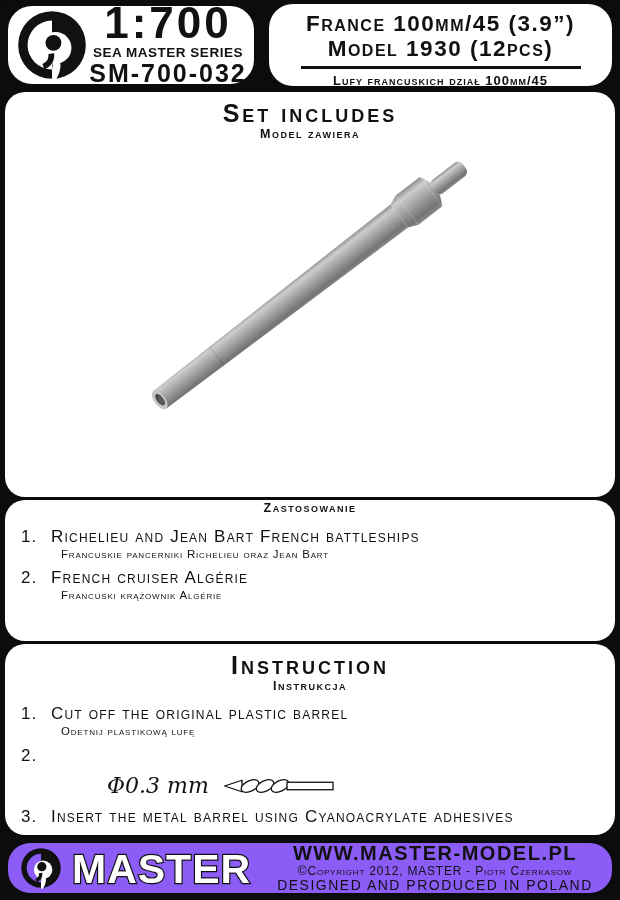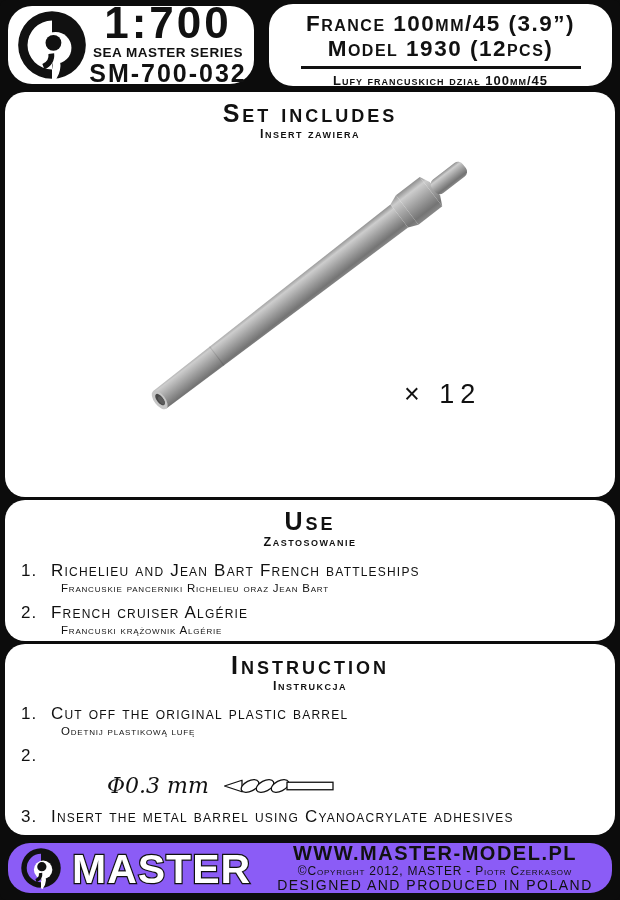--- a/index.html
+++ b/index.html
@@ -151,21 +151,21 @@
     <div class="panel title-panel">
       <div class="t1">France 100mm/45 (3.9”)</div>
       <div class="t1">Model 1930 (12pcs)</div>
       <div class="title-divider"></div>
       <div class="t2">Lufy francuskich dział 100mm/45</div>
     </div>
   </div>
 
   <section class="box set-box">
     <h2>Set includes</h2>
-    <h3>Insert zawiera</h3>
+    <h3>Model zawiera</h3>
 
     <div class="barrel-wrap">
       <svg width="440" height="270" viewBox="0 0 440 270">
         <defs>
           <linearGradient id="cyl" x1="0" y1="0" x2="0" y2="1">
             <stop offset="0" stop-color="#8f8f8f"></stop>
             <stop offset="0.18" stop-color="#cdcdcd"></stop>
             <stop offset="0.5" stop-color="#a2a2a2"></stop>
             <stop offset="0.85" stop-color="#747474"></stop>
             <stop offset="1" stop-color="#898989"></stop>
@@ -178,25 +178,23 @@
           <rect x="340" y="116.5" width="30" height="37" fill="url(#cyl)"></rect>
           <polygon points="370,116.5 375,126.5 375,143.5 370,153.5" fill="url(#cyl)"></polygon>
           <rect x="373" y="126.5" width="39" height="17" rx="6" fill="url(#cyl)"></rect>
           <ellipse cx="28" cy="135" rx="5.5" ry="11" fill="#c6c6c6"></ellipse>
           <ellipse cx="28.5" cy="135" rx="3.2" ry="6.8" fill="#484848"></ellipse>
           <ellipse cx="29" cy="136.5" rx="2.2" ry="4.8" fill="#5a5a5a"></ellipse>
         </g>
       </svg>
     </div>
 
-    <div class="qty">× 12</div>
   </section>
 
   <section class="box use-box">
-    <h2>Use</h2>
     <h3>Zastosowanie</h3>
 
     <div class="item">
       <span class="num">1.</span>
       <div>
         <div class="imain">Richelieu and Jean Bart French battleships</div>
         <div class="isub">Francuskie pancerniki Richelieu oraz Jean Bart</div>
       </div>
     </div>
     <div class="item">

